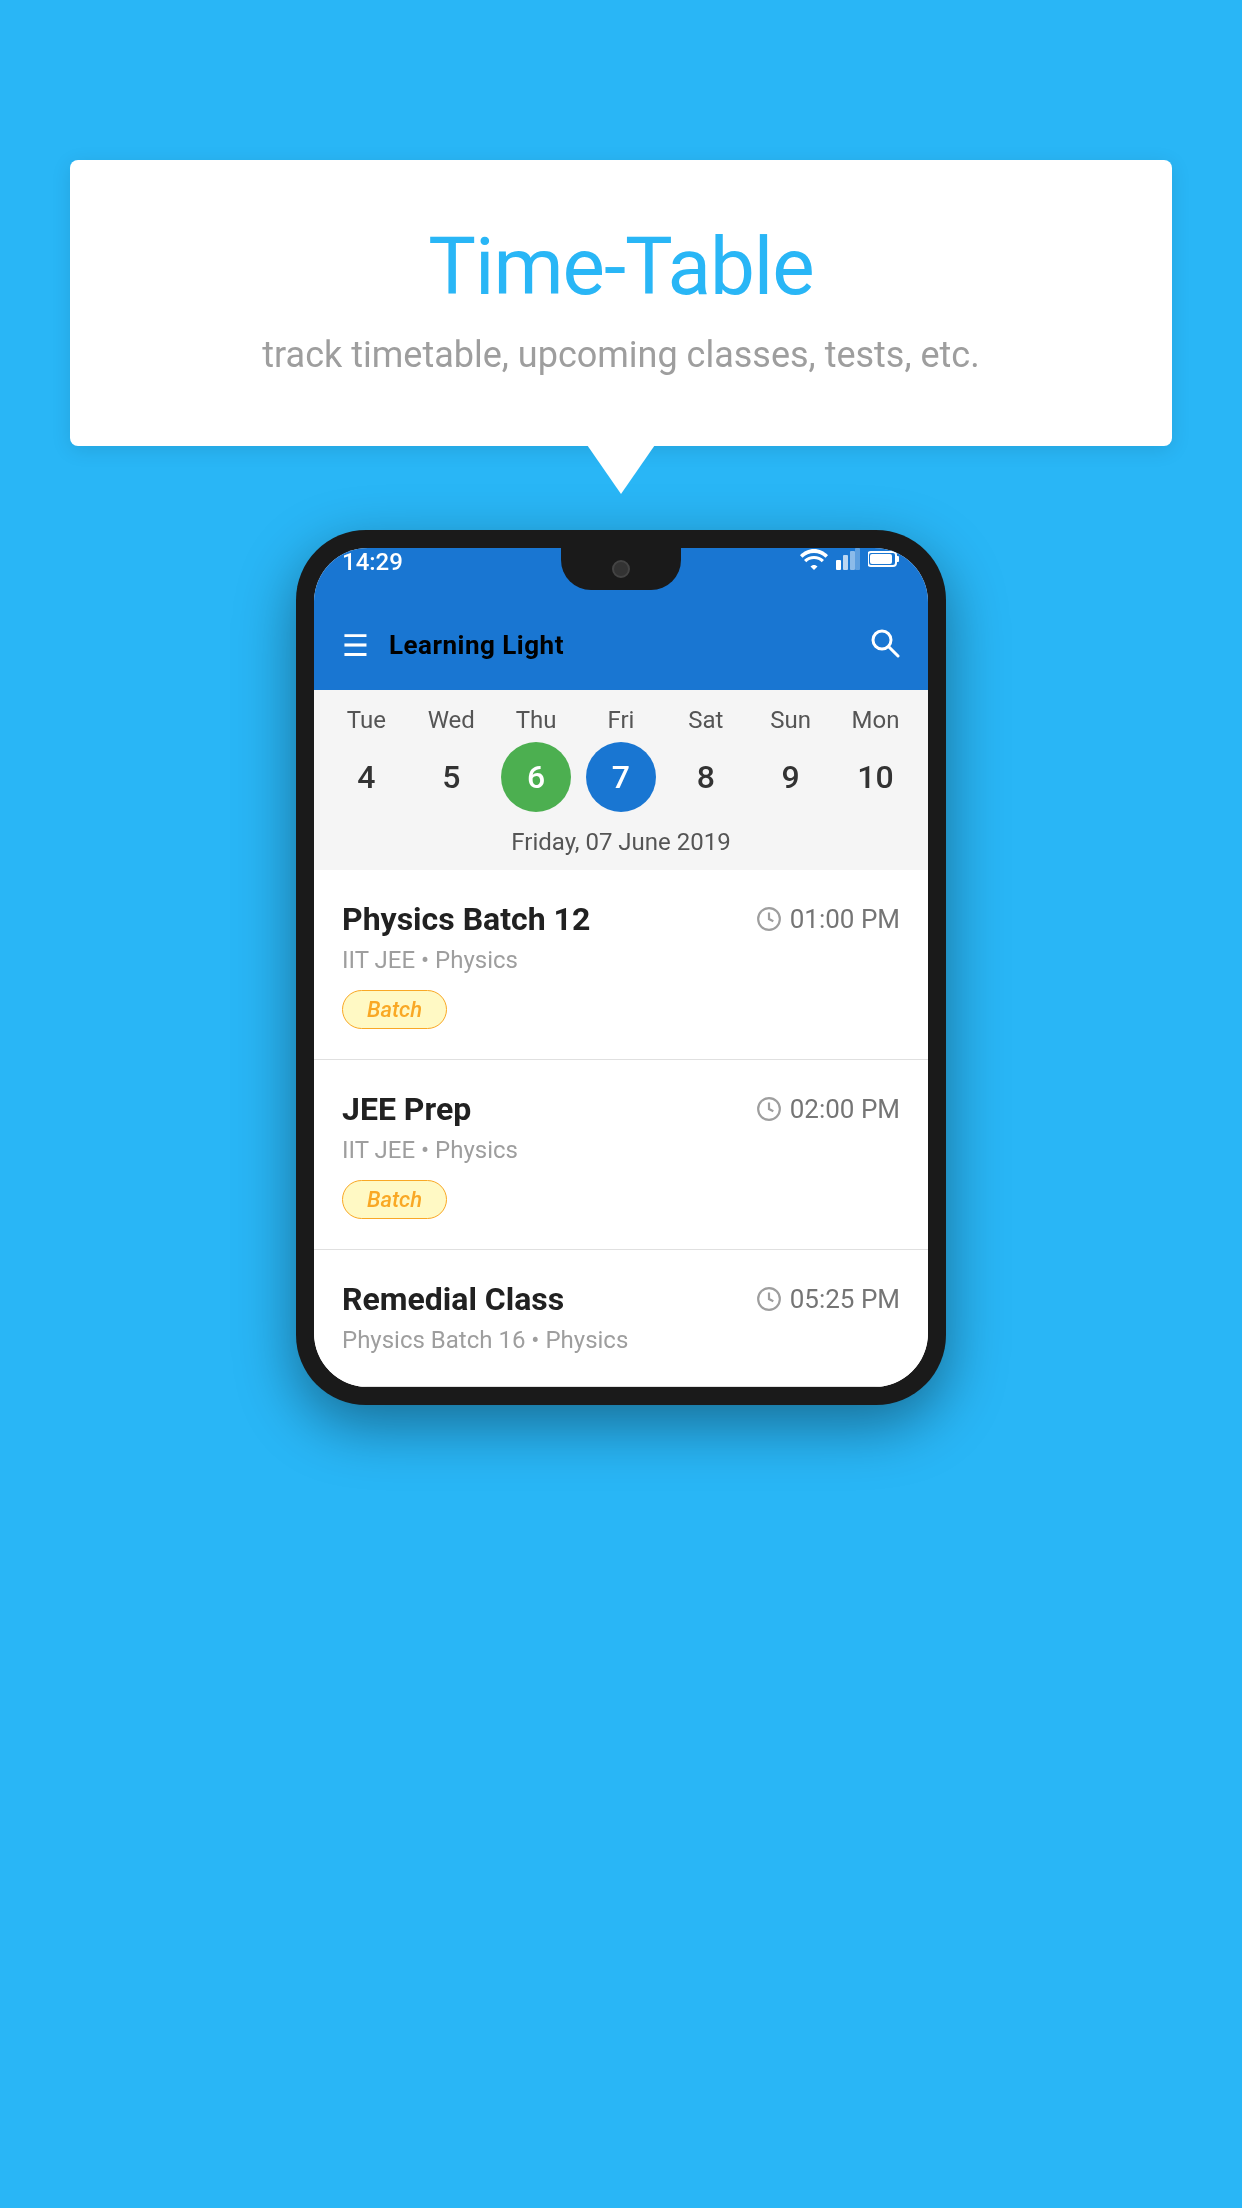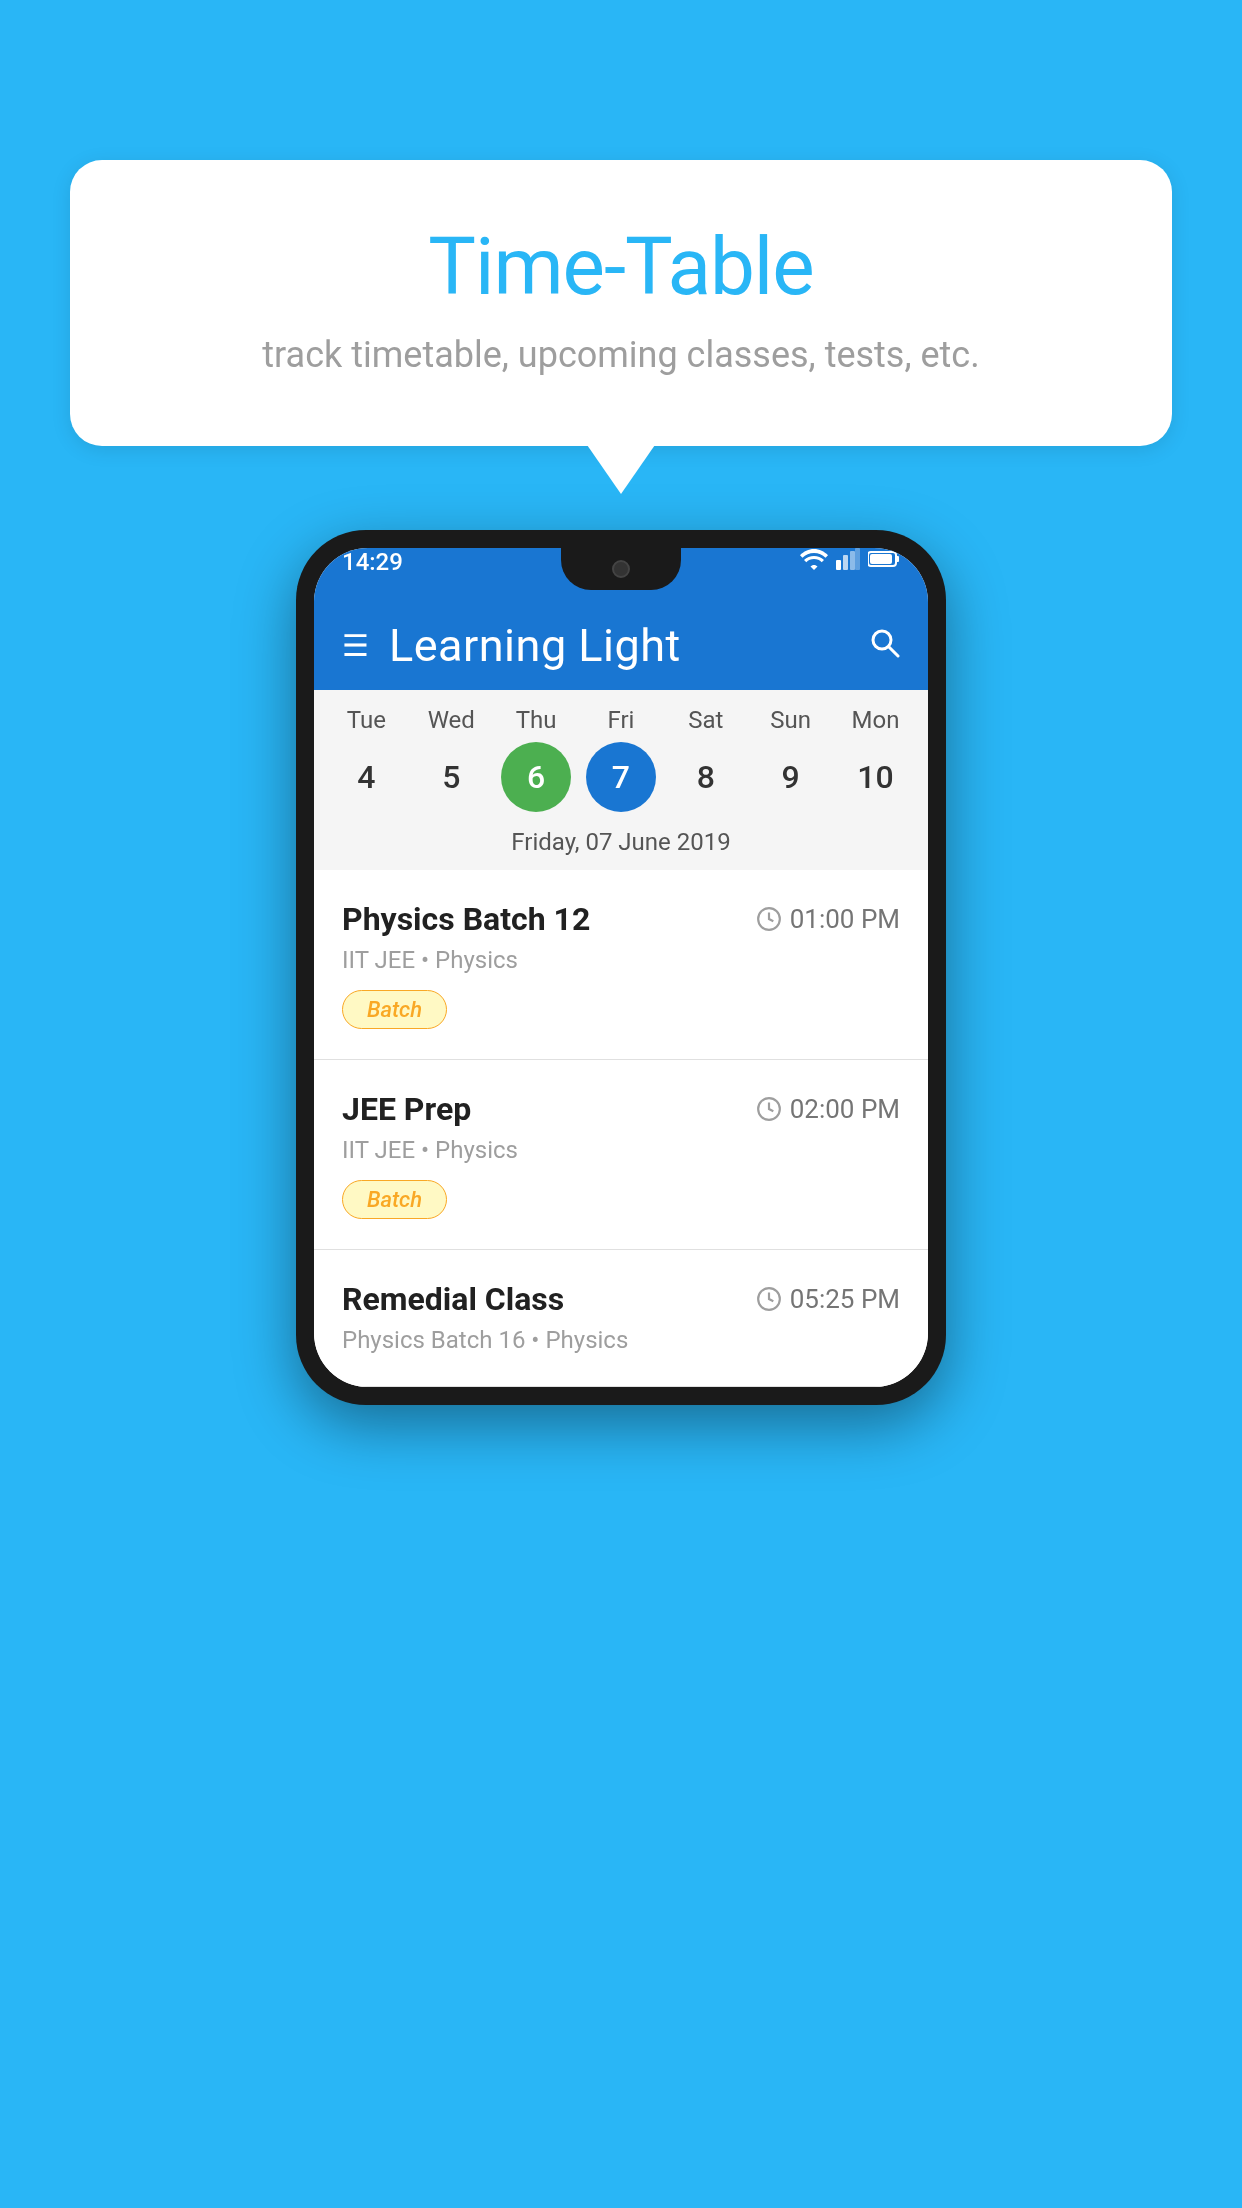--- a/index.html
+++ b/index.html
@@ -17,21 +17,21 @@
     
     .speech-bubble-container {
       position: absolute;
       top: 160px;
       left: 70px;
       right: 70px;
     }
 
     .speech-bubble {
       background: white;
-      border-radius: 32px;
+      border-radius: 8px;
       padding: 60px 80px 70px;
       text-align: center;
       position: relative;
       box-shadow: 0 4px 20px rgba(0,0,0,0.1);
     }
 
     .speech-bubble::after {
       content: '';
       position: absolute;
       bottom: -48px;
@@ -143,23 +143,23 @@
       gap: 20px;
     }
 
     .hamburger-icon {
       color: white;
       font-size: 30px;
       cursor: pointer;
     }
 
     .app-title {
-      color: #ffffff;
-      font-size: 45px;
-      font-weight: 400;
+      color: #000000;
+      font-size: 26px;
+      font-weight: 700;
       letter-spacing: 0.5px;
     }
 
     .search-icon {
       color: white;
       font-size: 30px;
     }
 
     
     .calendar-section {

